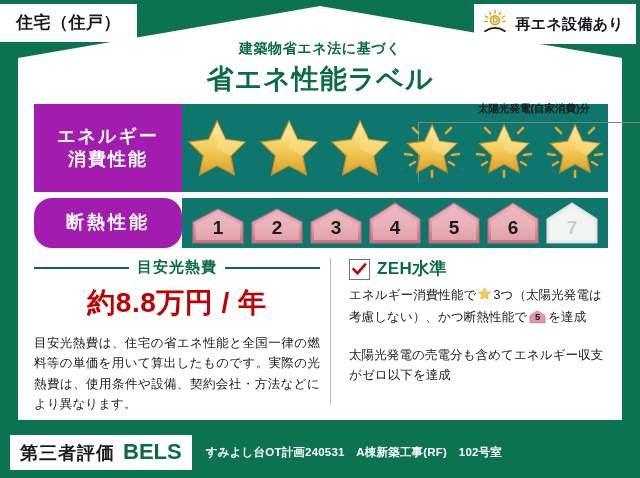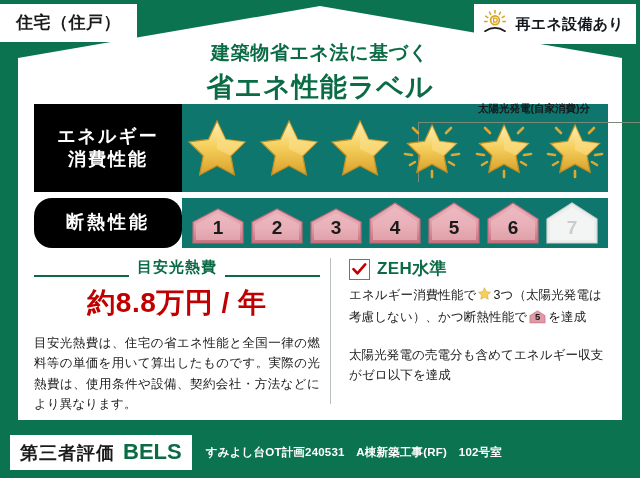--- a/index.html
+++ b/index.html
@@ -40,36 +40,36 @@
     position:absolute;right:4px;top:4px;
     background:#ffffff;
     padding:5px 12px 5px 8px;
     display:flex;align-items:center;gap:7px;
     z-index:6;
   }
   .renew-badge .txt{font-size:15px;font-weight:bold;color:#14181c;letter-spacing:.3px;}
 
   
   .title-wrap{position:absolute;left:0;right:0;top:40px;text-align:center;z-index:5;}
-  .title-sub{font-size:19px;font-weight:bold;color:#0b6b45;letter-spacing:.6px;}
+  .title-sub{font-size:14px;font-weight:bold;color:#0b6b45;letter-spacing:.6px;}
   .title-main{font-size:27px;font-weight:bold;color:#0b6b45;letter-spacing:1px;margin-top:3px;}
 
   
   .card{
     position:absolute;left:18px;top:96px;width:604px;height:324px;
     z-index:4;
   }
 
   
   .perf-row{position:absolute;left:16px;right:14px;display:flex;}
   .row-energy{top:8px;height:88px;}
   .row-insul{top:102px;height:50px;}
 
   .row-label{
-    background:#000000;color:#fff;
+    background:#a21caf;color:#fff;
     display:flex;flex-direction:column;align-items:center;justify-content:center;
     font-weight:bold;font-size:18px;letter-spacing:2px;line-height:1.3;
     flex:0 0 148px;
   }
   .row-label.small{font-size:18px;letter-spacing:3px;border-radius:18px;}
   .row-body{
     flex:1;background:#0f766e;
     position:relative;
   }
 
@@ -107,21 +107,21 @@
 
   
   .lower{
     position:absolute;left:16px;right:14px;top:160px;height:150px;
     display:flex;
   }
   .col-left{width:296px;position:relative;padding-right:10px;box-sizing:border-box;}
   .divider{width:1px;background:#b9c0bc;margin:2px 0 2px 0;}
   .col-right{flex:1;position:relative;padding-left:18px;box-sizing:border-box;}
 
-  .cost-head{display:flex;align-items:flex-end;gap:8px;justify-content:center;margin-top:2px;}
+  .cost-head{display:flex;align-items:center;gap:8px;justify-content:center;margin-top:2px;}
   .cost-head .rule{height:2px;background:#0b6b45;flex:1;}
   .cost-head .t{font-size:15px;font-weight:bold;color:#0b6b45;letter-spacing:1px;white-space:nowrap;}
   .cost-value{
     text-align:center;font-size:28px;font-weight:bold;color:#c00000;
     margin-top:7px;letter-spacing:.5px;
   }
   .cost-note{
     margin-top:11px;font-size:12.5px;color:#1a1a1a;line-height:1.62;
     text-align:justify;letter-spacing:.1px;
   }

